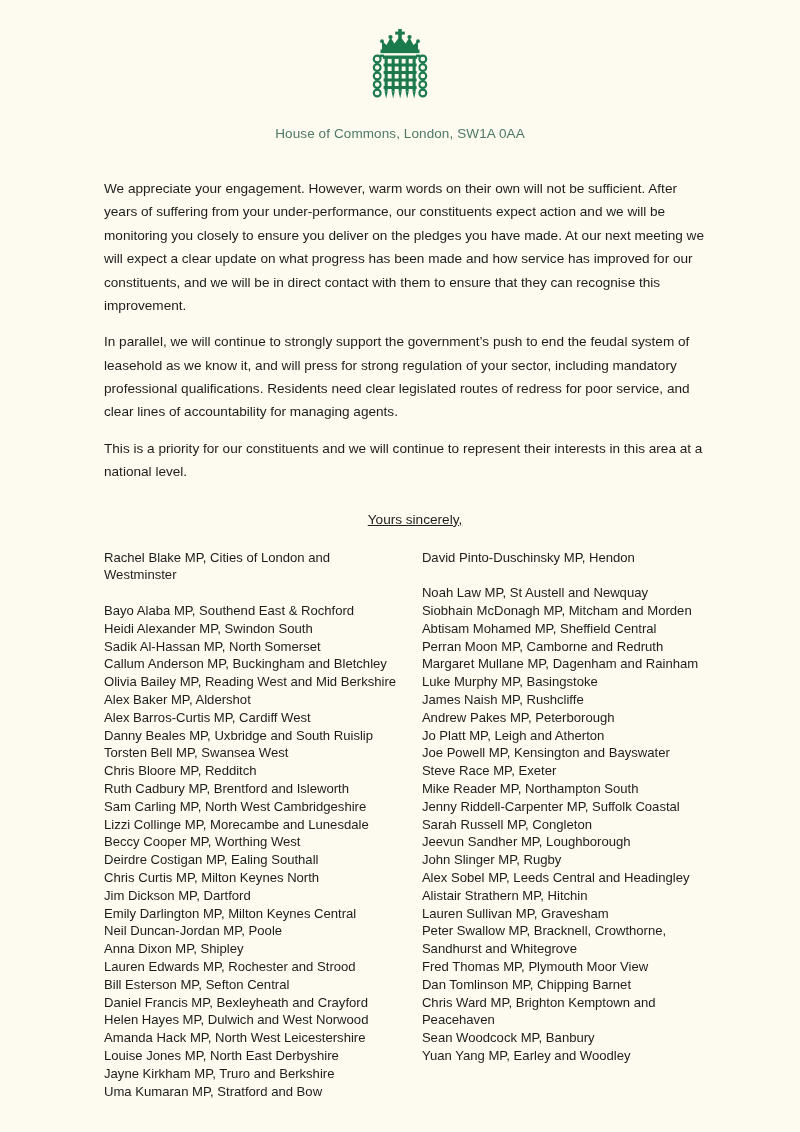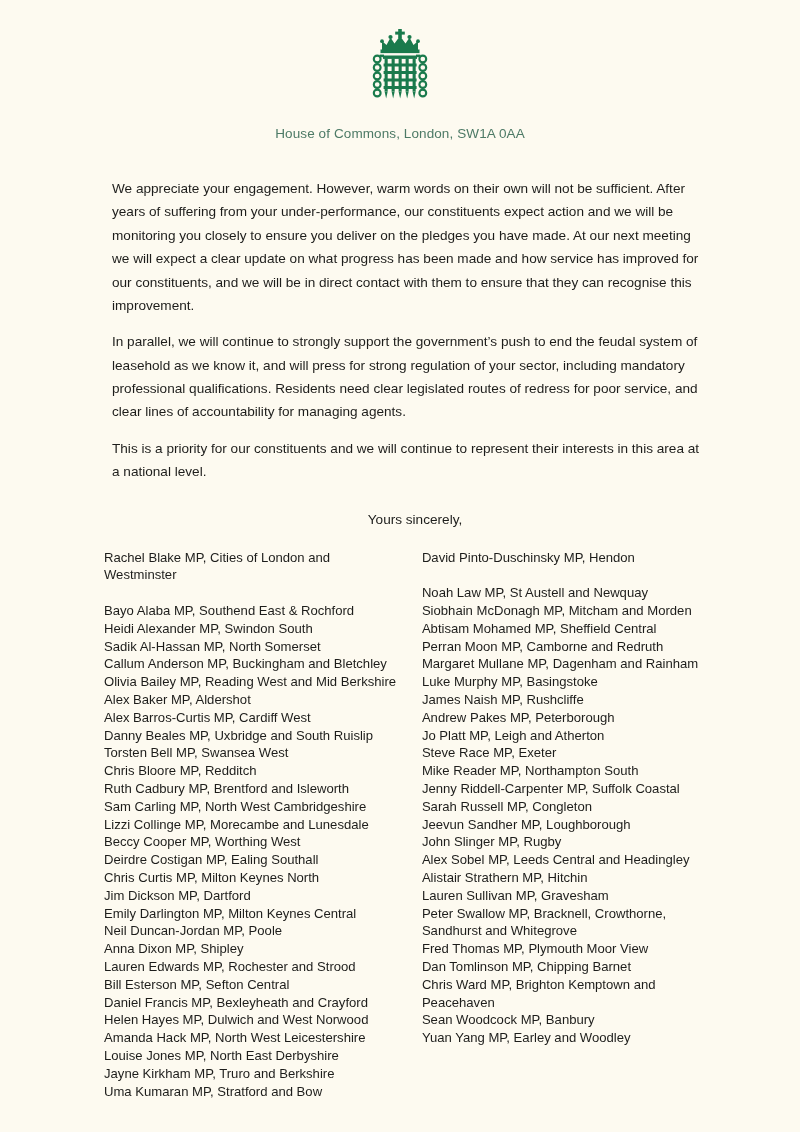--- a/index.html
+++ b/index.html
@@ -43,35 +43,36 @@
 
   
   .body-copy {
     margin: 0;
     padding: 36px 96px 0 96px;
     box-sizing: border-box;
   }
   .para {
     font-size: 13.6px;
     line-height: 1.72;
-    margin: 0 0 13px 16px;
+    margin: 0 0 13px 8px;
     text-align: left;
     color: #1d1d1b;
   }
   .para:last-child {
     margin-bottom: 0;
   }
 
   .signoff {
     text-align: center;
     font-size: 13.6px;
     margin-top: 28px;
     margin-bottom: 0;
     padding-left: 30px;
     color: #1d1d1b;
+    text-decoration: underline;
   }
 
   
   .signatories {
     padding: 22px 92px 0 104px;
     box-sizing: border-box;
     display: flex;
     align-items: flex-start;
     gap: 16px;
   }
@@ -206,20 +207,21 @@
       <div id="right-list">
           <div class="sig-item">Noah Law MP, St Austell and Newquay</div>
           <div class="sig-item">Siobhain McDonagh MP, Mitcham and Morden</div>
           <div class="sig-item">Abtisam Mohamed MP, Sheffield Central</div>
           <div class="sig-item">Perran Moon MP, Camborne and Redruth</div>
           <div class="sig-item">Margaret Mullane MP, Dagenham and Rainham</div>
           <div class="sig-item">Luke Murphy MP, Basingstoke</div>
           <div class="sig-item">James Naish MP, Rushcliffe</div>
           <div class="sig-item">Andrew Pakes MP, Peterborough</div>
           <div class="sig-item">Jo Platt MP, Leigh and Atherton</div>
+          <div class="sig-item">Joe Powell MP, Kensington and Bayswater</div>
           <div class="sig-item">Steve Race MP, Exeter</div>
           <div class="sig-item">Mike Reader MP, Northampton South</div>
           <div class="sig-item">Jenny Riddell-Carpenter MP, Suffolk Coastal</div>
           <div class="sig-item">Sarah Russell MP, Congleton</div>
           <div class="sig-item">Jeevun Sandher MP, Loughborough</div>
           <div class="sig-item">John Slinger MP, Rugby</div>
           <div class="sig-item">Alex Sobel MP, Leeds Central and Headingley</div>
           <div class="sig-item">Alistair Strathern MP, Hitchin</div>
           <div class="sig-item">Lauren Sullivan MP, Gravesham</div>
           <div class="sig-item">Peter Swallow MP, Bracknell, Crowthorne, Sandhurst and Whitegrove</div>

